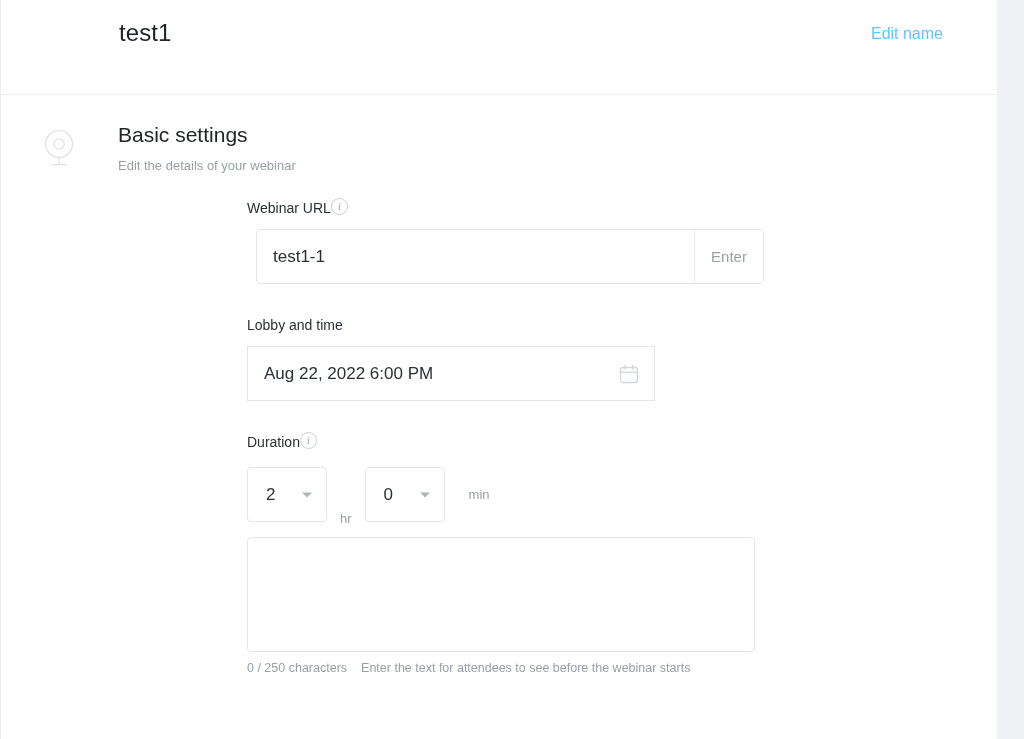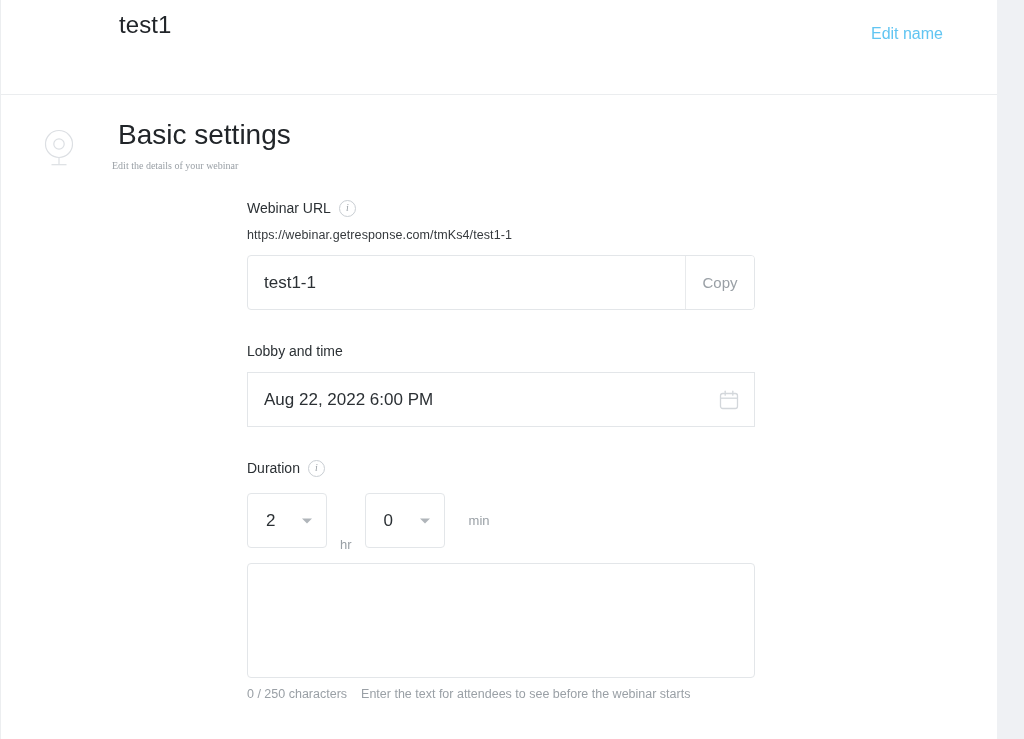--- a/index.html
+++ b/index.html
@@ -41,21 +41,21 @@
   .header {
     position: absolute;
     left: 1px; top: 0;
     width: 996px; height: 95px;
     background: #ffffff;
     border-bottom: 1px solid #ebedef;
   }
   .header-title {
     position: absolute;
     left: 118px;
-    top: 9px;
+    top: 17px;
     font-size: 24px;
     color: #212529;
     font-weight: 400;
     letter-spacing: 0.1px;
     line-height: 32px;
   }
   .edit-name-link {
     position: absolute;
     right: 54px;
     top: 24px;
@@ -80,50 +80,47 @@
     left: 41px;
     top: 32px;
     width: 34px;
     height: 40px;
   }
 
   .section-title {
     position: absolute;
     left: 117px;
     top: 24px;
-    font-size: 28px;
+    font-size: 21px;
     color: #212529;
     font-weight: 400;
     line-height: 30px;
   }
   .section-sub {
     position: absolute;
-    left: 111px;
+    left: 117px;
     top: 61px;
-    font-size: 10px;
+    font-size: 13px;
     color: #9aa0a6;
     line-height: 18px;
-    font-family: Liberation Serif, serif;
   }
 
   
   .form-col {
     position: absolute;
     left: 246px;
     top: 102px;
     width: 508px;
   }
 
   .field-label {
     font-size: 14px;
     color: #2b3034;
     line-height: 20px;
     display: flex;
-    align-items: center;
-    gap: 8px;
   }
 
   .info-icon {
     display: inline-flex;
     align-items: center;
     justify-content: center;
     width: 17px; height: 17px;
     border: 1px solid #c9ced3;
     border-radius: 50%;
     color: #9aa0a6;
@@ -146,20 +143,21 @@
   
   .input-row {
     margin-top: 11px;
     display: flex;
     width: 508px;
     height: 55px;
     border: 1px solid #e3e6e9;
     border-radius: 4px;
     background: #ffffff;
     overflow: hidden;
+    margin-left: 9px;
   }
   .input-row input {
     flex: 1;
     border: none;
     outline: none;
     padding: 0 16px;
     font-family: "Liberation Sans", sans-serif;
     font-size: 17px;
     color: #2b3034;
     background: transparent;
@@ -173,21 +171,21 @@
     font-family: "Liberation Sans", sans-serif;
     font-size: 15px;
     cursor: pointer;
   }
 
   .label-gap { margin-top: 31px; }
 
   .date-field {
     margin-top: 11px;
     position: relative;
-    width: 508px;
+    width: 408px;
     height: 55px;
     border: 1px solid #e3e6e9;
     border-radius: 0;
     background: #ffffff;
     display: flex;
     align-items: center;
   }
   .date-field .date-value {
     padding-left: 16px;
     font-size: 17px;
@@ -299,25 +297,24 @@
 
     <div class="section-title">Basic settings</div>
     <div class="section-sub">Edit the details of your webinar</div>
 
     <div class="form-col">
 
       <div class="field-label">
         <span>Webinar URL</span>
         <span class="info-icon">i</span>
       </div>
-      <div class="url-preview">https://webinar.getresponse.com/tmKs4/test1-1</div>
 
       <div class="input-row">
         <input type="text" value="test1-1" style="">
-        <button class="copy-btn">Copy</button>
+        <button class="copy-btn">Enter</button>
       </div>
 
       <div class="field-label label-gap">
         <span>Lobby and time</span>
       </div>
       <div class="date-field">
         <span class="date-value">Aug 22, 2022 6:00 PM</span>
         <span class="cal-icon">
           <svg width="22" height="22" viewBox="0 0 22 22" fill="none" xmlns="http://www.w3.org/2000/svg">
             <rect x="2.5" y="4.5" width="17" height="15" rx="2.2" stroke="#d3d7db" stroke-width="1.3" fill="none"></rect>

